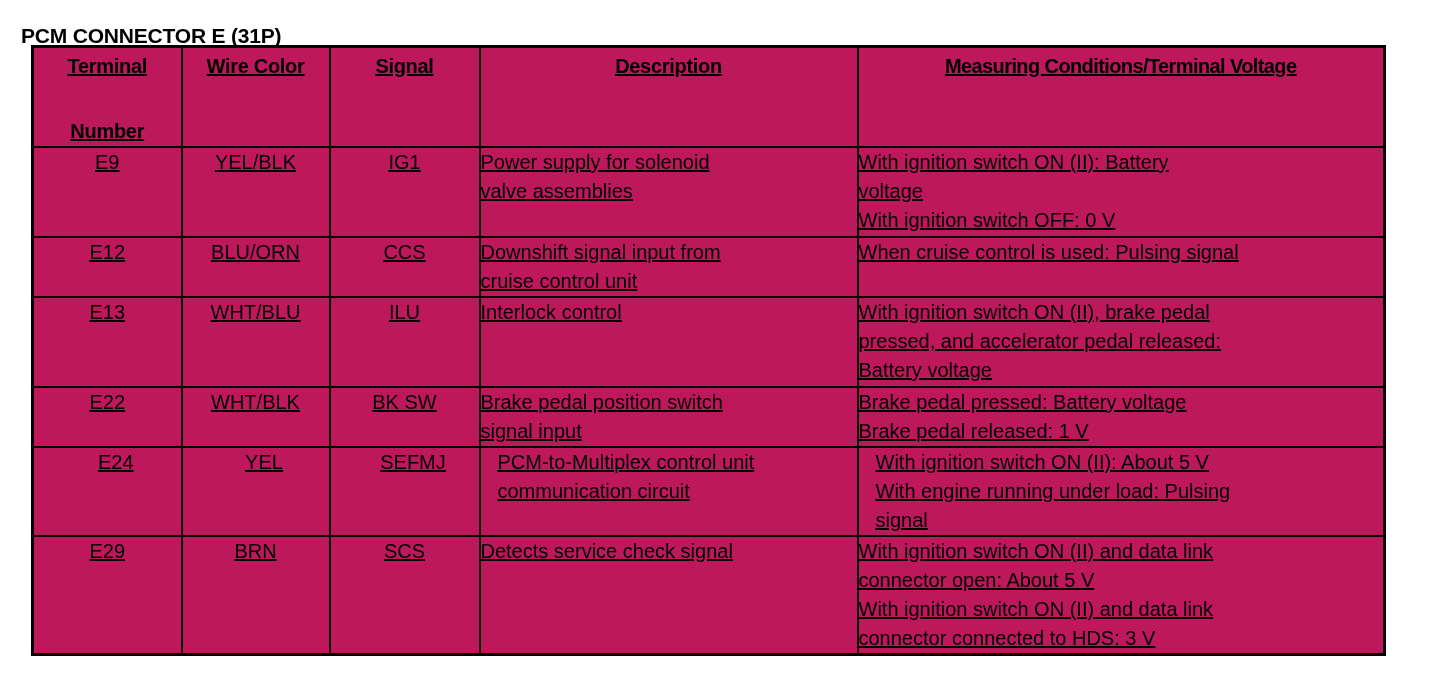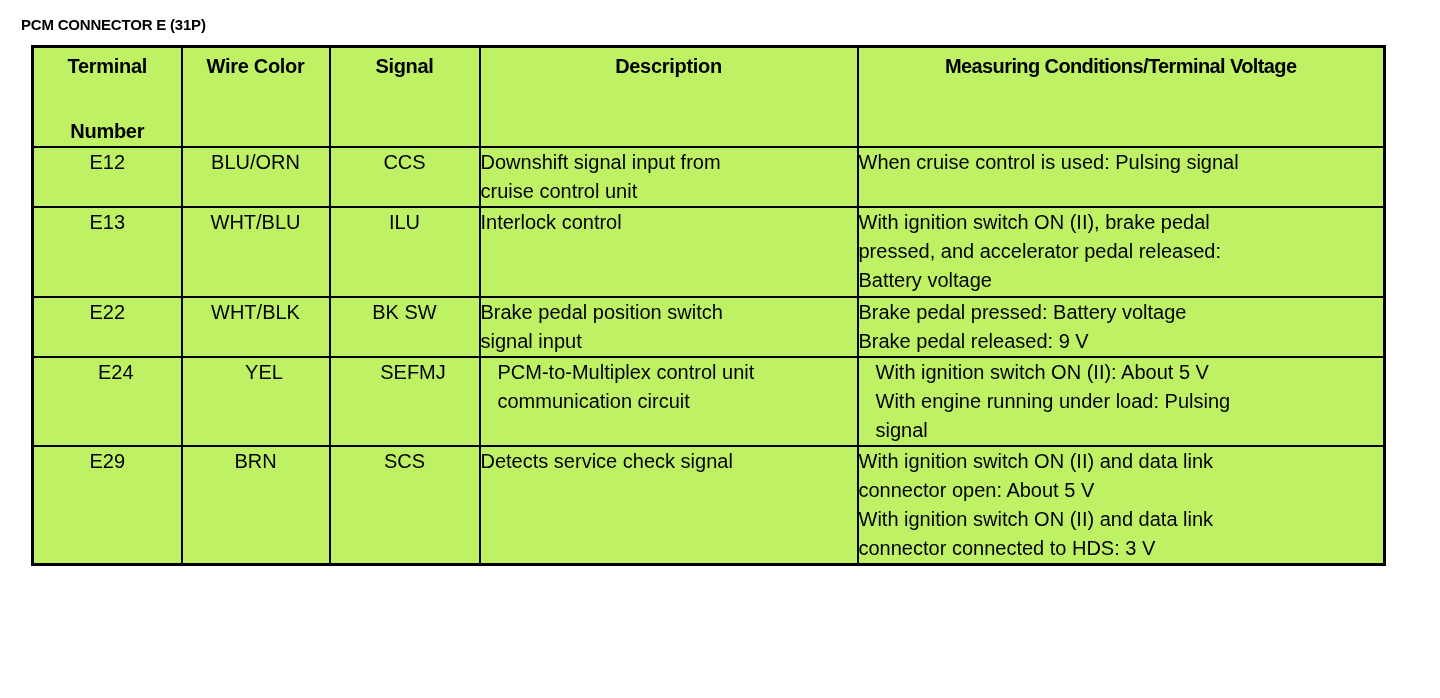--- a/index.html
+++ b/index.html
@@ -20,41 +20,42 @@
     position: relative;
     width: 1440px;
     height: 698px;
     overflow: hidden;
   }
 
   
   .doc-title {
     position: absolute;
     left: 21px;
-    top: 12px;
-    font-size: 15px;
+    top: 23px;
+    font-size: 21px;
     font-weight: bold;
     letter-spacing: -0.2px;
     line-height: 26px;
     white-space: nowrap;
   }
 
   
   .table-wrap {
     position: absolute;
     left: 31px;
     top: 45px;
     width: 1352px;
   }
 
   table.pinout {
     border-collapse: collapse;
     table-layout: fixed;
     width: 1352px;
-    background: #bef264;
+    background: #be185d;
+    text-decoration: underline;
   }
 
   table.pinout col.c-term  { width: 149px; }
   table.pinout col.c-wire  { width: 148px; }
   table.pinout col.c-sig   { width: 150px; }
   table.pinout col.c-desc  { width: 378px; }
   table.pinout col.c-meas  { width: 527px; }
 
   table.pinout td,
   table.pinout th {
@@ -148,20 +149,34 @@
           <th class="th-desc">
             <span class="hd">Description</span>
           </th>
           <th class="th-meas">
             <span class="hd">Measuring Conditions/Terminal Voltage</span>
           </th>
         </tr>
       </thead>
       <tbody>
 
+        <tr class="r-e9">
+          <td class="cell-center">E9</td>
+          <td class="cell-center">YEL/BLK</td>
+          <td class="cell-center">IG1</td>
+          <td class="cell-left">
+            <span class="ln">Power supply for solenoid</span>
+            <span class="ln">valve assemblies</span>
+          </td>
+          <td class="cell-left">
+            <span class="ln">With ignition switch ON (II): Battery</span>
+            <span class="ln">voltage</span>
+            <span class="ln">With ignition switch OFF: 0 V</span>
+          </td>
+        </tr>
 
         <tr class="r-e12">
           <td class="cell-center">E12</td>
           <td class="cell-center">BLU/ORN</td>
           <td class="cell-center">CCS</td>
           <td class="cell-left">
             <span class="ln">Downshift signal input from</span>
             <span class="ln">cruise control unit</span>
           </td>
           <td class="cell-left">
@@ -186,21 +201,21 @@
         <tr class="r-e22">
           <td class="cell-center">E22</td>
           <td class="cell-center">WHT/BLK</td>
           <td class="cell-center">BK SW</td>
           <td class="cell-left">
             <span class="ln">Brake pedal position switch</span>
             <span class="ln">signal input</span>
           </td>
           <td class="cell-left">
             <span class="ln">Brake pedal pressed: Battery voltage</span>
-            <span class="ln">Brake pedal released: 9 V</span>
+            <span class="ln">Brake pedal released: 1 V</span>
           </td>
         </tr>
 
         <tr class="r-e24">
           <td class="cell-center">E24</td>
           <td class="cell-center">YEL</td>
           <td class="cell-center">SEFMJ</td>
           <td class="cell-left">
             <span class="ln">PCM-to-Multiplex control unit</span>
             <span class="ln">communication circuit</span>

